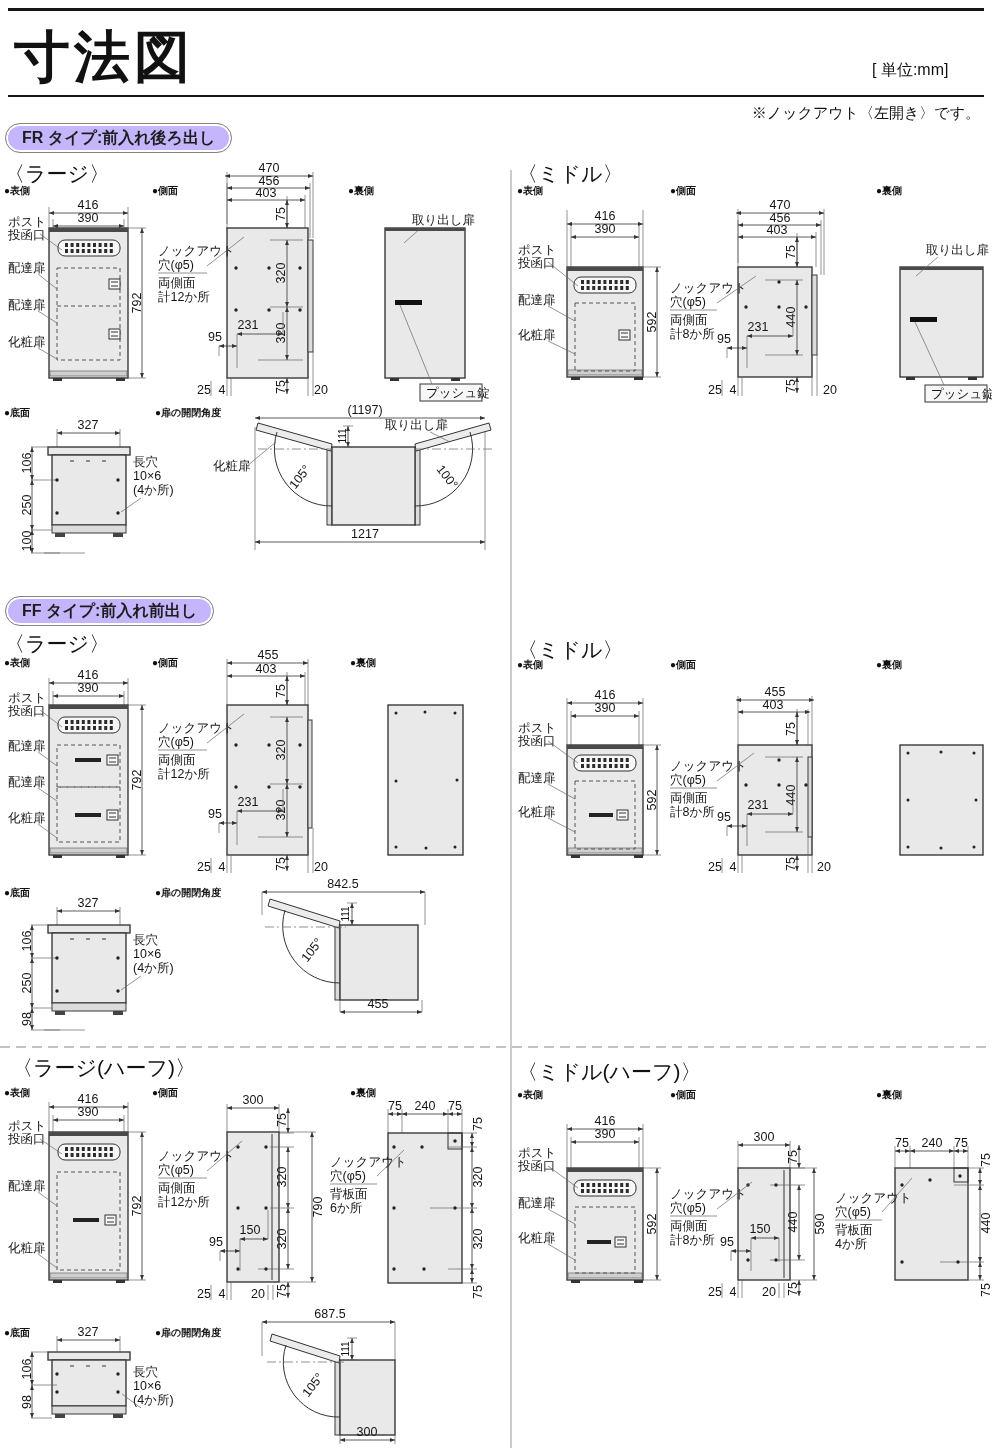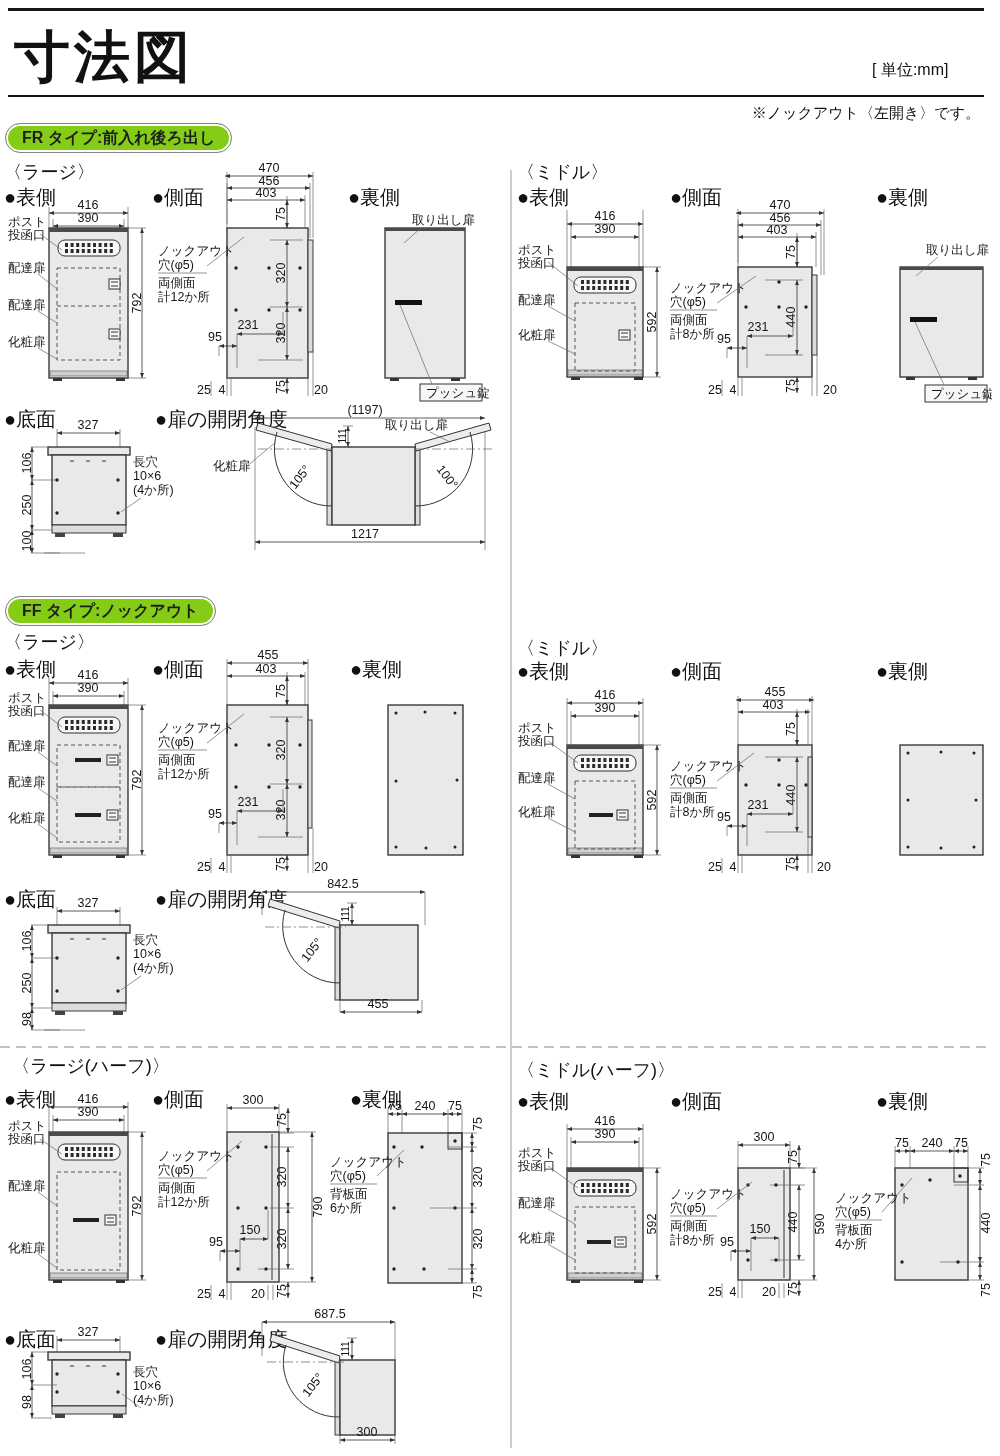--- a/index.html
+++ b/index.html
@@ -1,23 +1,23 @@
 <!DOCTYPE html>
 <html><head>
 <meta charset="utf-8">
 <style>
 html,body{margin:0;padding:0}
 .page{position:relative;width:992px;height:1456px;background:#fff;font-family:"Liberation Sans",sans-serif;color:#111;overflow:hidden}
 .rule{position:absolute;left:8px;right:8px;background:#151515}
 .title{position:absolute;left:14px;top:20px;font-size:56px;font-weight:bold;letter-spacing:4px}
 .unit{position:absolute;left:872px;top:60px;font-size:16px}
 .note{position:absolute;right:12px;top:104px;font-size:15px}
-.badge{position:absolute;left:5px;height:28px;border-radius:15px;background:#84cc16;border:1px solid #858585;box-shadow:inset 0 0 0 2px #fff;display:flex;align-items:center;justify-content:center;font-weight:bold;font-size:16px;color:#1d1d1d;padding:0 16px}
-.size{position:absolute;font-size:18px}
-.vl{position:absolute;font-size:20px;font-weight:normal}
+.badge{position:absolute;left:5px;height:28px;border-radius:15px;background:#c4b5fd;border:1px solid #858585;box-shadow:inset 0 0 0 2px #fff;display:flex;align-items:center;justify-content:center;font-weight:bold;font-size:16px;color:#1d1d1d;padding:0 16px}
+.size{position:absolute;font-size:21px}
+.vl{position:absolute;font-size:10px;font-weight:bold}
 svg.draw{position:absolute;left:0;top:0}
 .bx{fill:#e9e9e9;stroke:#3a3a3a;stroke-width:1.4}
 .bx2{fill:#dcdcdc;stroke:#3a3a3a;stroke-width:1}
 .wh{fill:#f7f7f7;stroke:#333;stroke-width:1}
 .ln{stroke:#333;stroke-width:1;fill:none}
 .ext{stroke:#666;stroke-width:.7;fill:none}
 .dm{stroke:#333;stroke-width:.8;fill:none;marker-start:url(#ar);marker-end:url(#ar)}
 .dsh{fill:none;stroke:#555;stroke-width:1;stroke-dasharray:4 3}
 .cl{stroke:#777;stroke-width:.8;stroke-dasharray:9 3 2 3;fill:none}
 .slot{stroke:#2b2b2b;stroke-width:4;stroke-dasharray:3 2.6;fill:none}
@@ -32,21 +32,21 @@
 <body>
 
 <div class="page">
 
 <div class="rule" style="top:8px;height:3px"></div>
 <div class="title">寸法図</div>
 <div class="unit">[ 単位:mm]</div>
 <div class="rule" style="top:95px;height:2px"></div>
 <div class="note">※ノックアウト〈左開き〉です。</div>
 <div class="badge" style="top:123px">FR タイプ:前入れ後ろ出し</div>
-<div class="badge" style="top:596px">FF タイプ:ノックアウト</div>
+<div class="badge" style="top:596px">FF タイプ:前入れ前出し</div>
 
 <div class="size" style="left:4px;top:160px">〈ラージ〉</div>
 <div class="size" style="left:517px;top:160px">〈ミドル〉</div>
 <div class="size" style="left:4px;top:630px">〈ラージ〉</div>
 <div class="size" style="left:517px;top:636px">〈ミドル〉</div>
 <div class="size" style="left:12px;top:1054px">〈ラージ(ハーフ)〉</div>
 <div class="size" style="left:517px;top:1058px">〈ミドル(ハーフ)〉</div>
 
 <div class="vl" style="left:4px;top:184px">●表側</div>
 <div class="vl" style="left:152px;top:184px">●側面</div>

